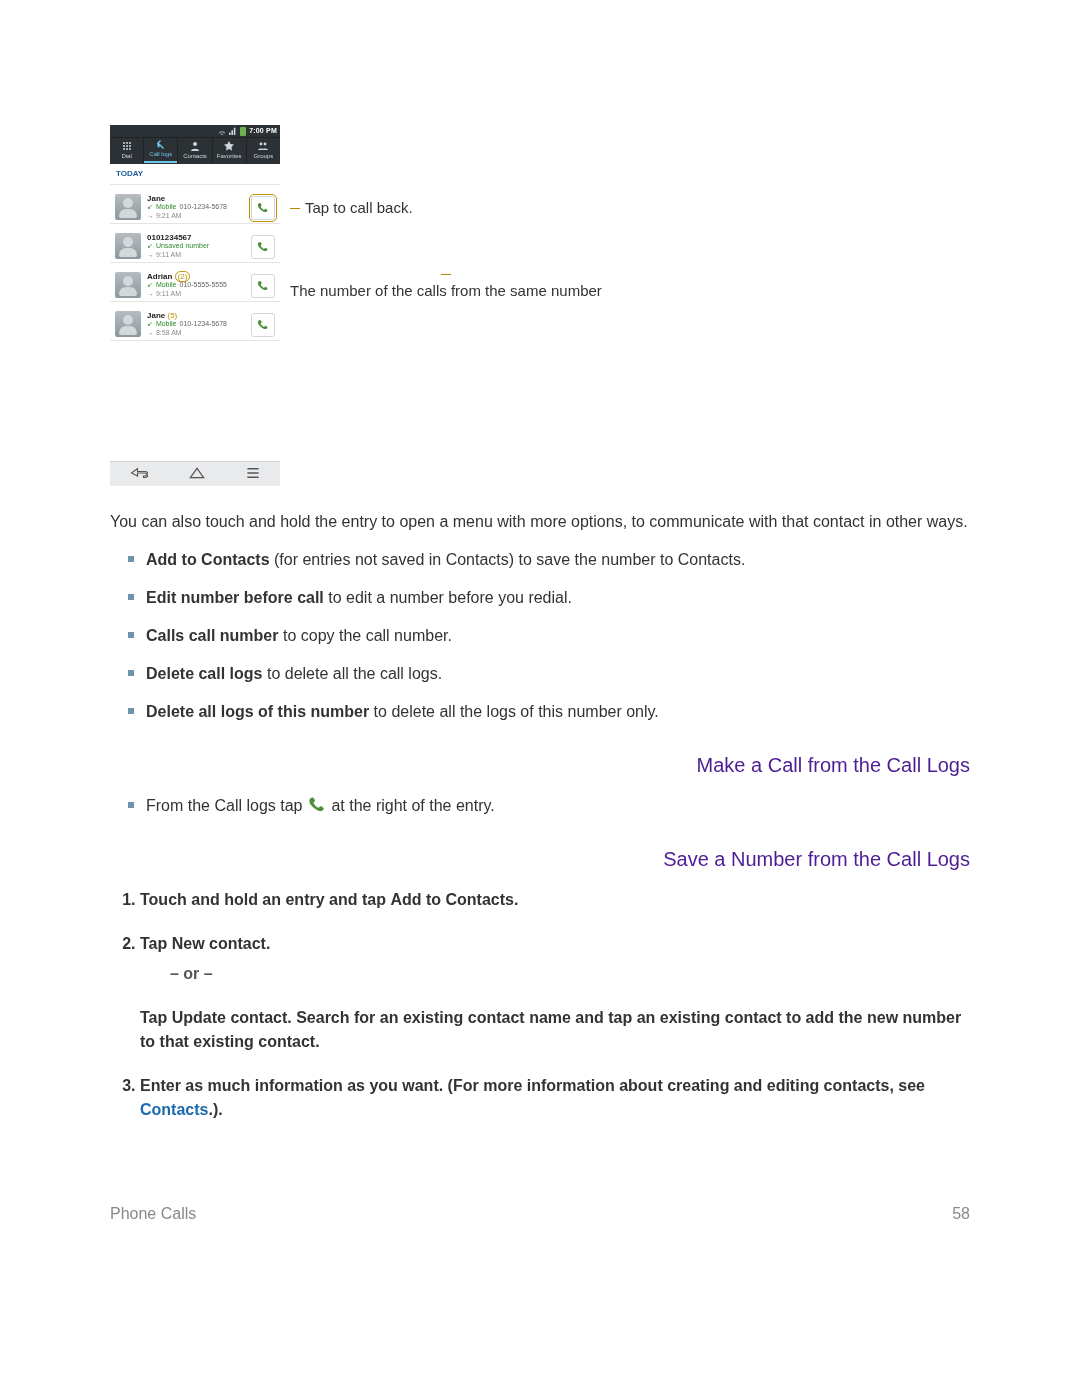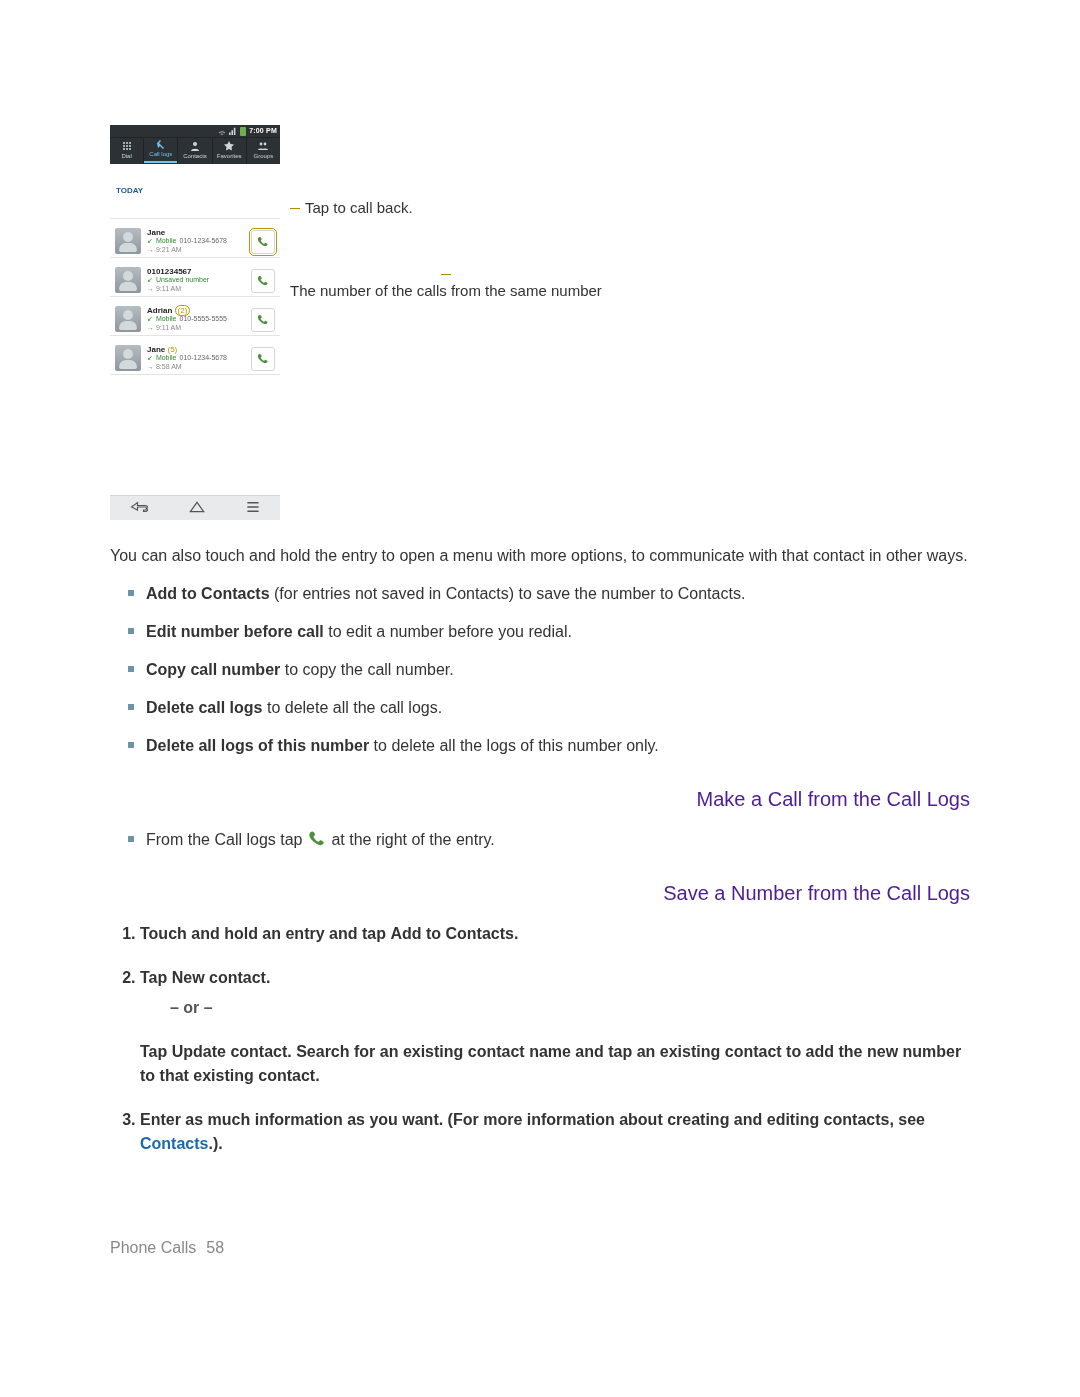--- a/index.html
+++ b/index.html
@@ -60,21 +60,21 @@
   }
   .app-tab:last-child { border-right: none; }
   .app-tab.active { color: #6fc4ea; }
   .app-tab .ico { width: 10px; height: 10px; display: flex; align-items: center; justify-content: center; }
   .app-tab.active::after { content: ""; display: block; width: 100%; height: 2px; background: #6fc4ea; margin-top: 1px; }
 
   .sect-header {
     color: #1c5897;
     font-size: 8px;
     font-weight: bold;
-    padding: 21px 6px;
+    padding: 4px 6px;
     background: #fff;
     border-bottom: 1px solid #e4e4e4;
   }
 
   .row {
     display: flex;
     align-items: flex-end;
     padding: 3px 5px;
     border-bottom: 1px solid #e4e4e4;
     min-height: 32px;
@@ -146,21 +146,21 @@
   ul.sq > li::before {
     content: ""; position: absolute; left: -18px; top: 8px;
     width: 6px; height: 6px; background: #6c94a8;
   }
   .subhead { color: #4c1d95; font-size: 20px; margin: 22px 0 10px; text-align: right; }
   ol.num { padding-left: 30px; margin: 6px 0; font-weight: bold; }
   ol.num > li { margin: 14px 0 20px; }
   .or { margin: 6px 0 20px 30px; color: #555; }
   .link { color: #1a6aad; }
   .footer {
-    display: flex; justify-content: flex-start;
+    display: flex; justify-content: space-between;
     margin-top: 80px;
     color: #888;
     gap: 10px;
   }
   .tiny-phone-icon {
     display: inline-flex; align-items: center; justify-content: center;
     width: 20px; height: 20px;
     vertical-align: -3px;
   }
   .ring { border: 1px solid #c29200; border-radius: 999px; padding: 0 2px; line-height: 1; }
@@ -335,21 +335,21 @@
         <span>The number of the calls from the same number</span>
       </div>
     </div>
   </div>
 
   <p class="para">You can also touch and hold the entry to open a menu with more options, to communicate with that contact in other ways.</p>
 
   <ul class="sq">
     <li><b>Add to Contacts</b><span> (for entries not saved in Contacts) to save the number to Contacts.</span></li>
     <li><b>Edit number before call</b><span> to edit a number before you redial.</span></li>
-    <li><b>Copy call number</b><span> to copy the call number.</span></li>
+    <li><b>Calls call number</b><span> to copy the call number.</span></li>
     <li><b>Delete call logs</b><span> to delete all the call logs.</span></li>
     <li><b>Delete all logs of this number</b><span> to delete all the logs of this number only.</span></li>
   </ul>
 
   <div class="subhead">Make a Call from the Call Logs</div>
   <ul class="sq">
     <li>
       <span>From the Call logs tap </span>
       <span class="tiny-phone-icon">
         <svg width="18" height="18" viewBox="0 0 24 24">

